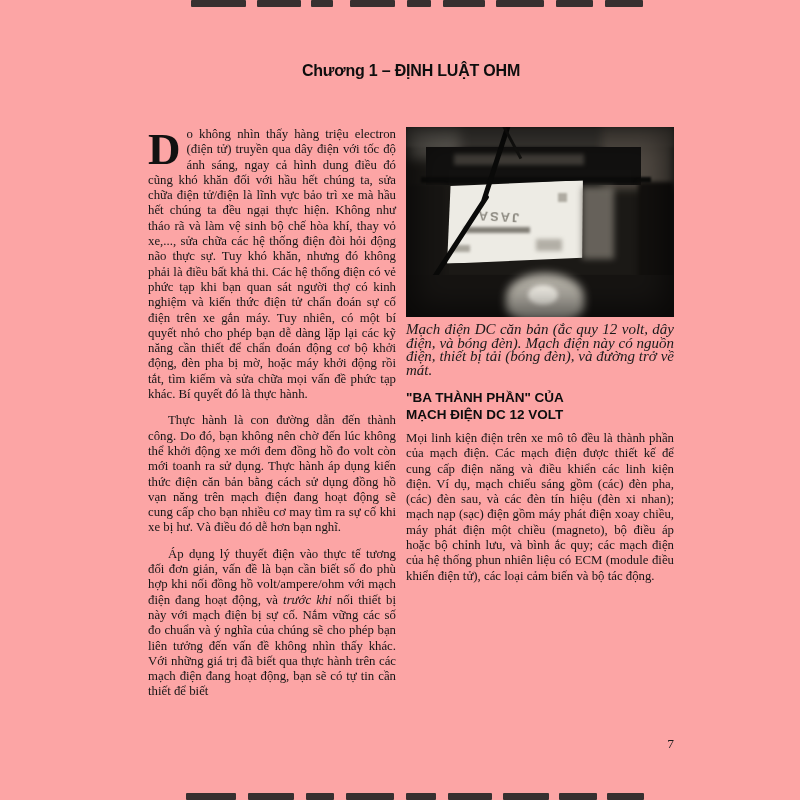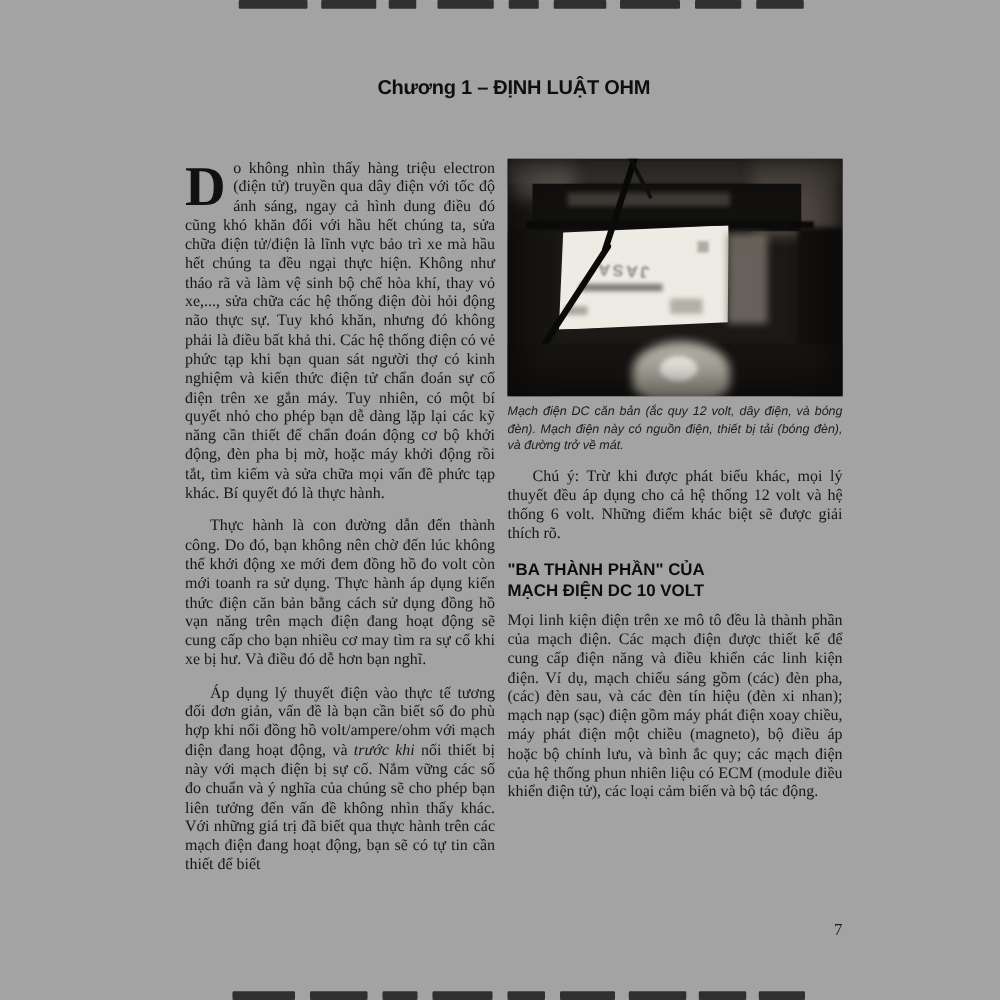--- a/index.html
+++ b/index.html
@@ -1,18 +1,18 @@
 <!DOCTYPE html>
 <html><head>
 <meta charset="utf-8">
 <style>
   * { margin:0; padding:0; box-sizing:border-box; }
   html,body { width:800px; height:800px; }
   body { background:#ffffff; font-family:"Liberation Serif", serif; color:#151515; }
-  .page { position:relative; width:800px; height:800px; background:#a3a3a3; overflow:hidden;padding-left:27px; }
+  .page { position:relative; width:800px; height:800px; background:#fca5a5; overflow:hidden;padding-left:27px; }
 
   
   .scan-marks { position:absolute; left:0; width:800px; height:9px; }
   .scan-marks.top { top:0; }
   .scan-marks.bottom { top:791px; }
   .scan-mark { position:absolute; top:0; height:7px; background:#262626; border-radius:1px; opacity:.92; }
   .scan-marks.bottom .scan-mark { top:2px; }
 
   .chapter-title { position:absolute; top:62px; left:148px; width:526px;
     text-align:center; font-family:"Liberation Sans", sans-serif; font-weight:bold;
@@ -52,22 +52,22 @@
   .ph-rightdark { left:232px; top:55px; width:36px; height:135px; background:#12100e; filter:blur(2px); }
   .ph-leftdark  { left:0; top:58px; width:38px; height:132px; background:#171513; filter:blur(2px); }
   .ph-bottom { left:0; top:148px; width:268px; height:42px; background:#161412; }
   .ph-chrome { left:100px; top:146px; width:78px; height:48px; background:#b8b4aa;
     border-radius:50% 50% 30% 30%; filter:blur(4px); opacity:.95; }
   .ph-chrome-hi { left:122px; top:158px; width:30px; height:20px; background:#ece9e1;
     border-radius:50%; filter:blur(2px); }
   .ph-vignette { left:0; top:0; width:268px; height:190px;
     box-shadow:inset 0 0 28px 10px rgba(0,0,0,.55); }
 
-  figcaption { margin-top:6px; font-family:Liberation Sans, sans-serif;
-    font-style:italic; font-size:10px; line-height:13.5px; text-align:justify; color:#1a1a1a; }
+  figcaption { margin-top:6px; font-family:Liberation Serif, serif;
+    font-style:italic; font-size:15px; line-height:13.5px; text-align:justify; color:#1a1a1a; }
 
   .section-heading { font-family:"Liberation Sans", sans-serif; font-weight:bold;
     font-size:13.5px; line-height:17px; margin:12px 0 8px 0; color:#0d0d0d; text-align:left; }
 
   .page-number { position:absolute; left:644px; top:736px; width:30px;
     text-align:right; font-size:13.5px; color:#1a1a1a; }
 </style>
 </head>
 <body>
 
@@ -119,25 +119,24 @@
           <div class="ph-cable-b"></div>
           <div class="ph-wire-top"></div>
           <div class="ph-bottom"></div>
           <div class="ph-chrome"></div>
           <div class="ph-chrome-hi"></div>
           <div class="ph-vignette"></div>
         </div>
         <figcaption>Mạch điện DC căn bản (ắc quy 12 volt, dây điện, và bóng đèn). Mạch điện này có nguồn điện, thiết bị tải (bóng đèn), và đường trở về mát.</figcaption>
       </figure>
 
-      <p class="indent">Chú ý: Trừ khi được phát biểu khác, mọi lý thuyết đều áp dụng cho cả hệ thống 12 volt và hệ thống 6 volt. Những điểm khác biệt sẽ được giải thích rõ.</p>
 
       <h2 class="section-heading">
         <span>"BA THÀNH PHẦN" CỦA</span><br>
-        <span>MẠCH ĐIỆN DC 10 VOLT</span>
+        <span>MẠCH ĐIỆN DC 12 VOLT</span>
       </h2>
 
       <p>Mọi linh kiện điện trên xe mô tô đều là thành phần của mạch điện. Các mạch điện được thiết kế để cung cấp điện năng và điều khiển các linh kiện điện. Ví dụ, mạch chiếu sáng gồm (các) đèn pha, (các) đèn sau, và các đèn tín hiệu (đèn xi nhan); mạch nạp (sạc) điện gồm máy phát điện xoay chiều, máy phát điện một chiều (magneto), bộ điều áp hoặc bộ chỉnh lưu, và bình ắc quy; các mạch điện của hệ thống phun nhiên liệu có ECM (module điều khiển điện tử), các loại cảm biến và bộ tác động.</p>
     </div>
   </div>
 
   <div class="page-number">7</div>
 
   <div class="scan-marks bottom">
     <div class="scan-mark" style="left:186px;width:50px;"></div>

